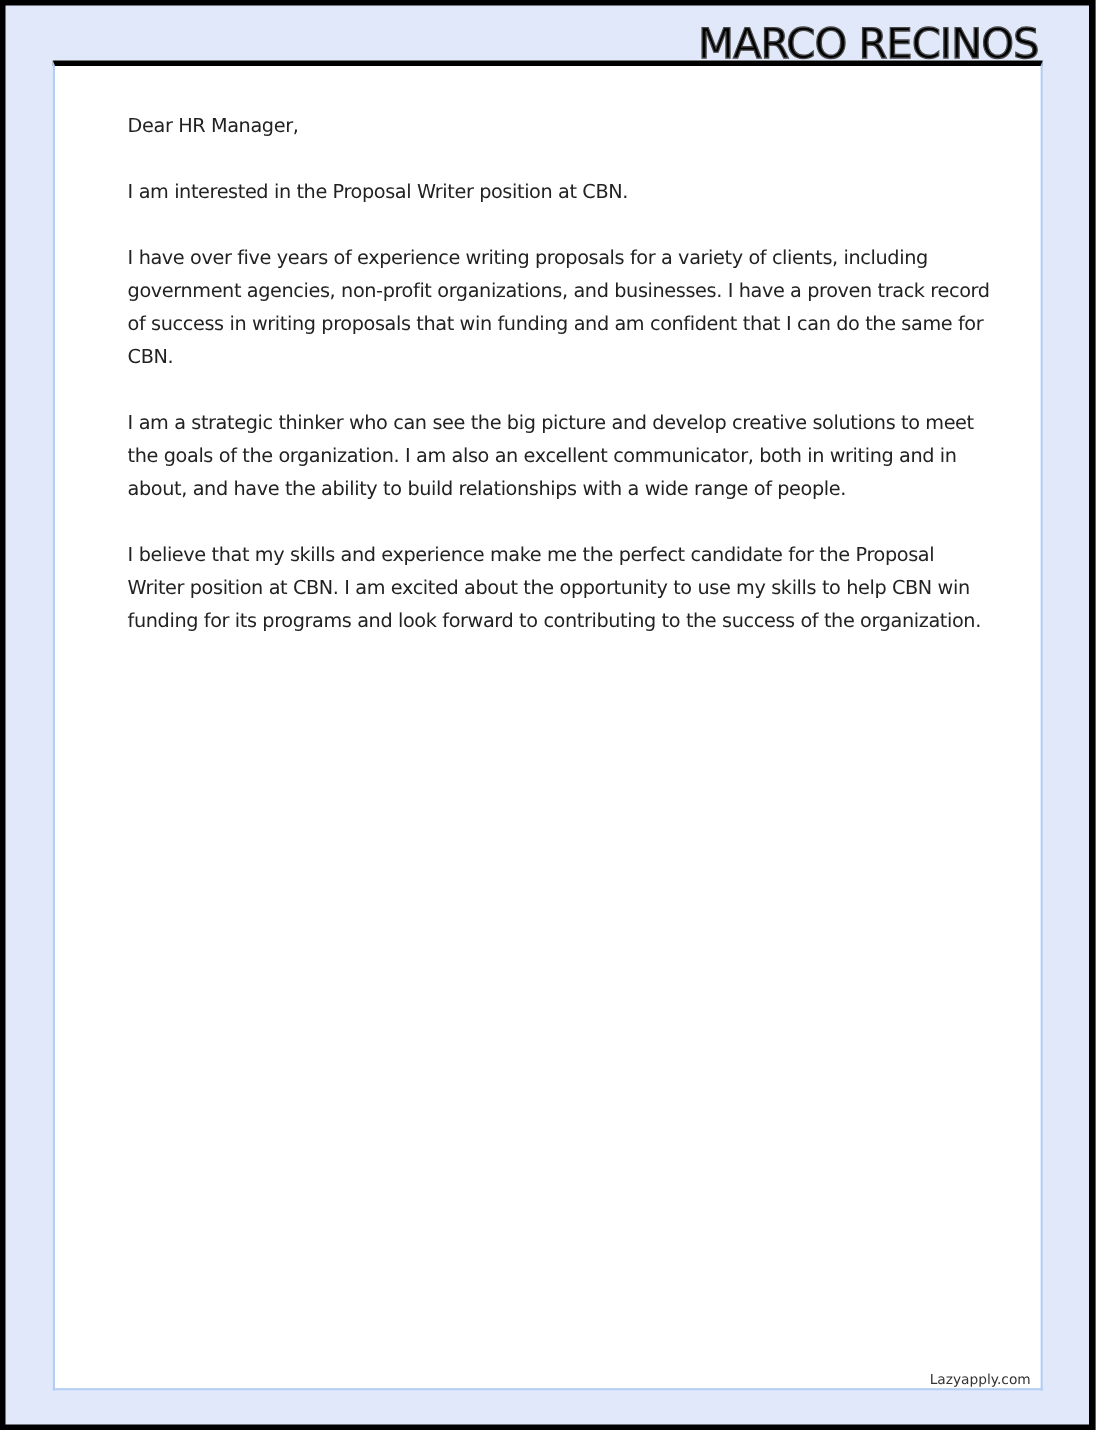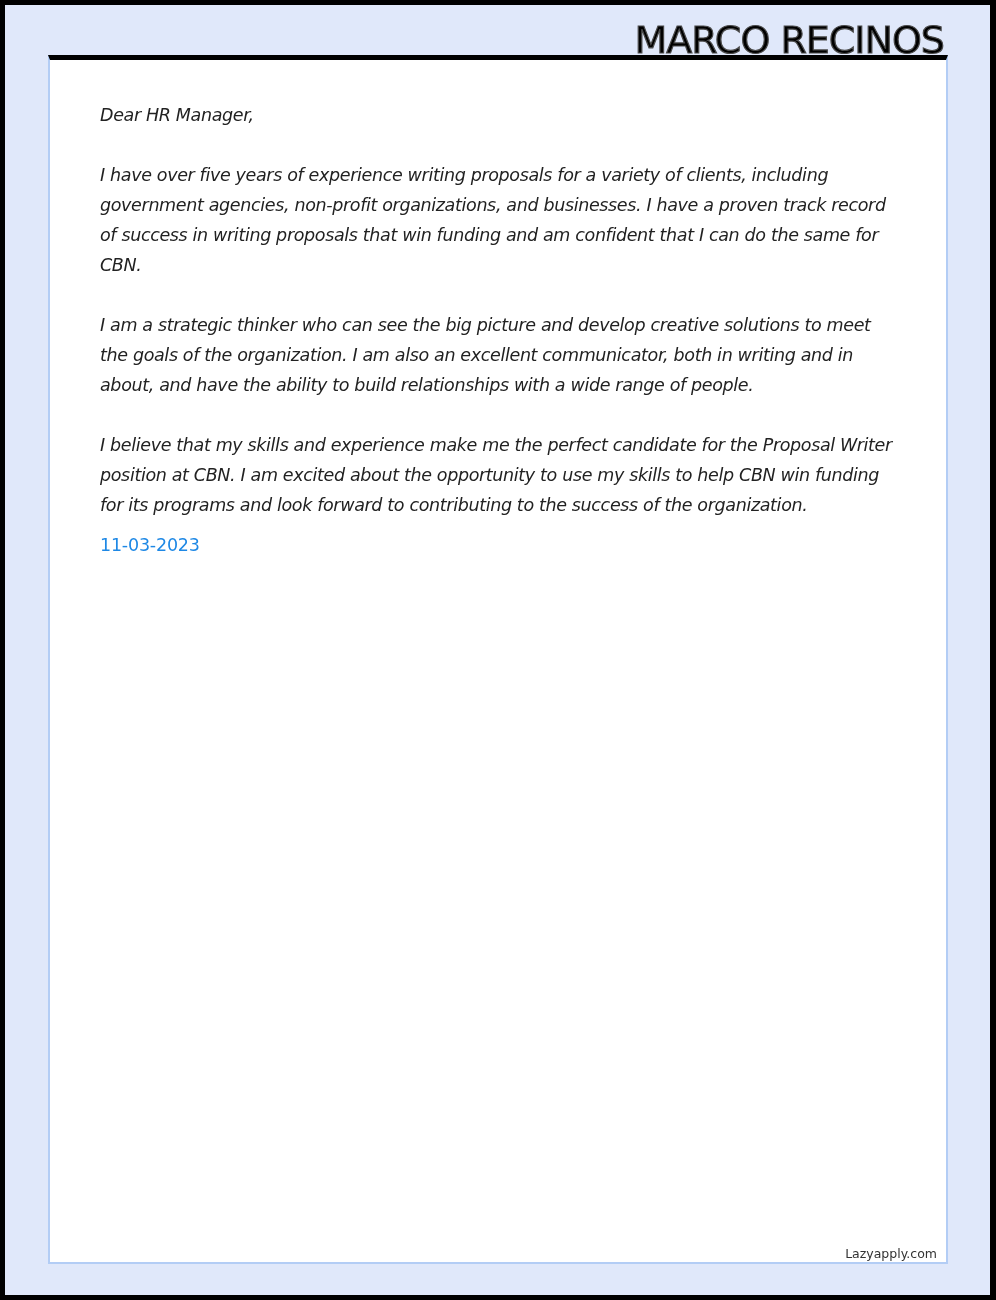--- a/index.html
+++ b/index.html
@@ -23,35 +23,35 @@
     background: #fff;
     border-top: 5px solid #000;
     border-left: 2px solid #b3cdf5;
     border-right: 2px solid #b3cdf5;
     border-bottom: 2px solid #b3cdf5;
   }
   .content {
     position: absolute; left: 50px; top: 40px; width: 800px;
     font-size: 17.5px; line-height: 30px; color: #222;
   }
-  .content p { margin: 0 0 30px 0; letter-spacing: -0.35px; font-style: italic; }
+  .content p { margin: 0 0 30px 16px; letter-spacing: -0.35px; }
   .content p.last { margin-bottom: 10px; }
   .date { color: #1e88e5; font-size: 17.5px; line-height: 30px; letter-spacing: -0.2px; }
   .footer {
     position: absolute; right: 9px; bottom: 0px;
     font-size: 12.5px; color: #333; line-height: 16px; margin-top: 29px;
   }
 </style>
 </head>
 <body>
 
 <div class="name">MARCO RECINOS</div>
 
 <div class="card">
   <div class="content">
     <p>Dear HR Manager,</p>
+    <p>I am interested in the Proposal Writer position at CBN.</p>
     <p>I have over five years of experience writing proposals for a variety of clients, including government agencies, non-profit organizations, and businesses. I have a proven track record of success in writing proposals that win funding and am confident that I can do the same for CBN.</p>
     <p>I am a strategic thinker who can see the big picture and develop creative solutions to meet the goals of the organization. I am also an excellent communicator, both in writing and in about, and have the ability to build relationships with a wide range of people.</p>
     <p class="last">I believe that my skills and experience make me the perfect candidate for the Proposal Writer position at CBN. I am excited about the opportunity to use my skills to help CBN win funding for its programs and look forward to contributing to the success of the organization.</p>
-    <div class="date">11-03-2023</div>
   </div>
   <div class="footer">Lazyapply.com</div>
 </div>
 
 </body></html>

